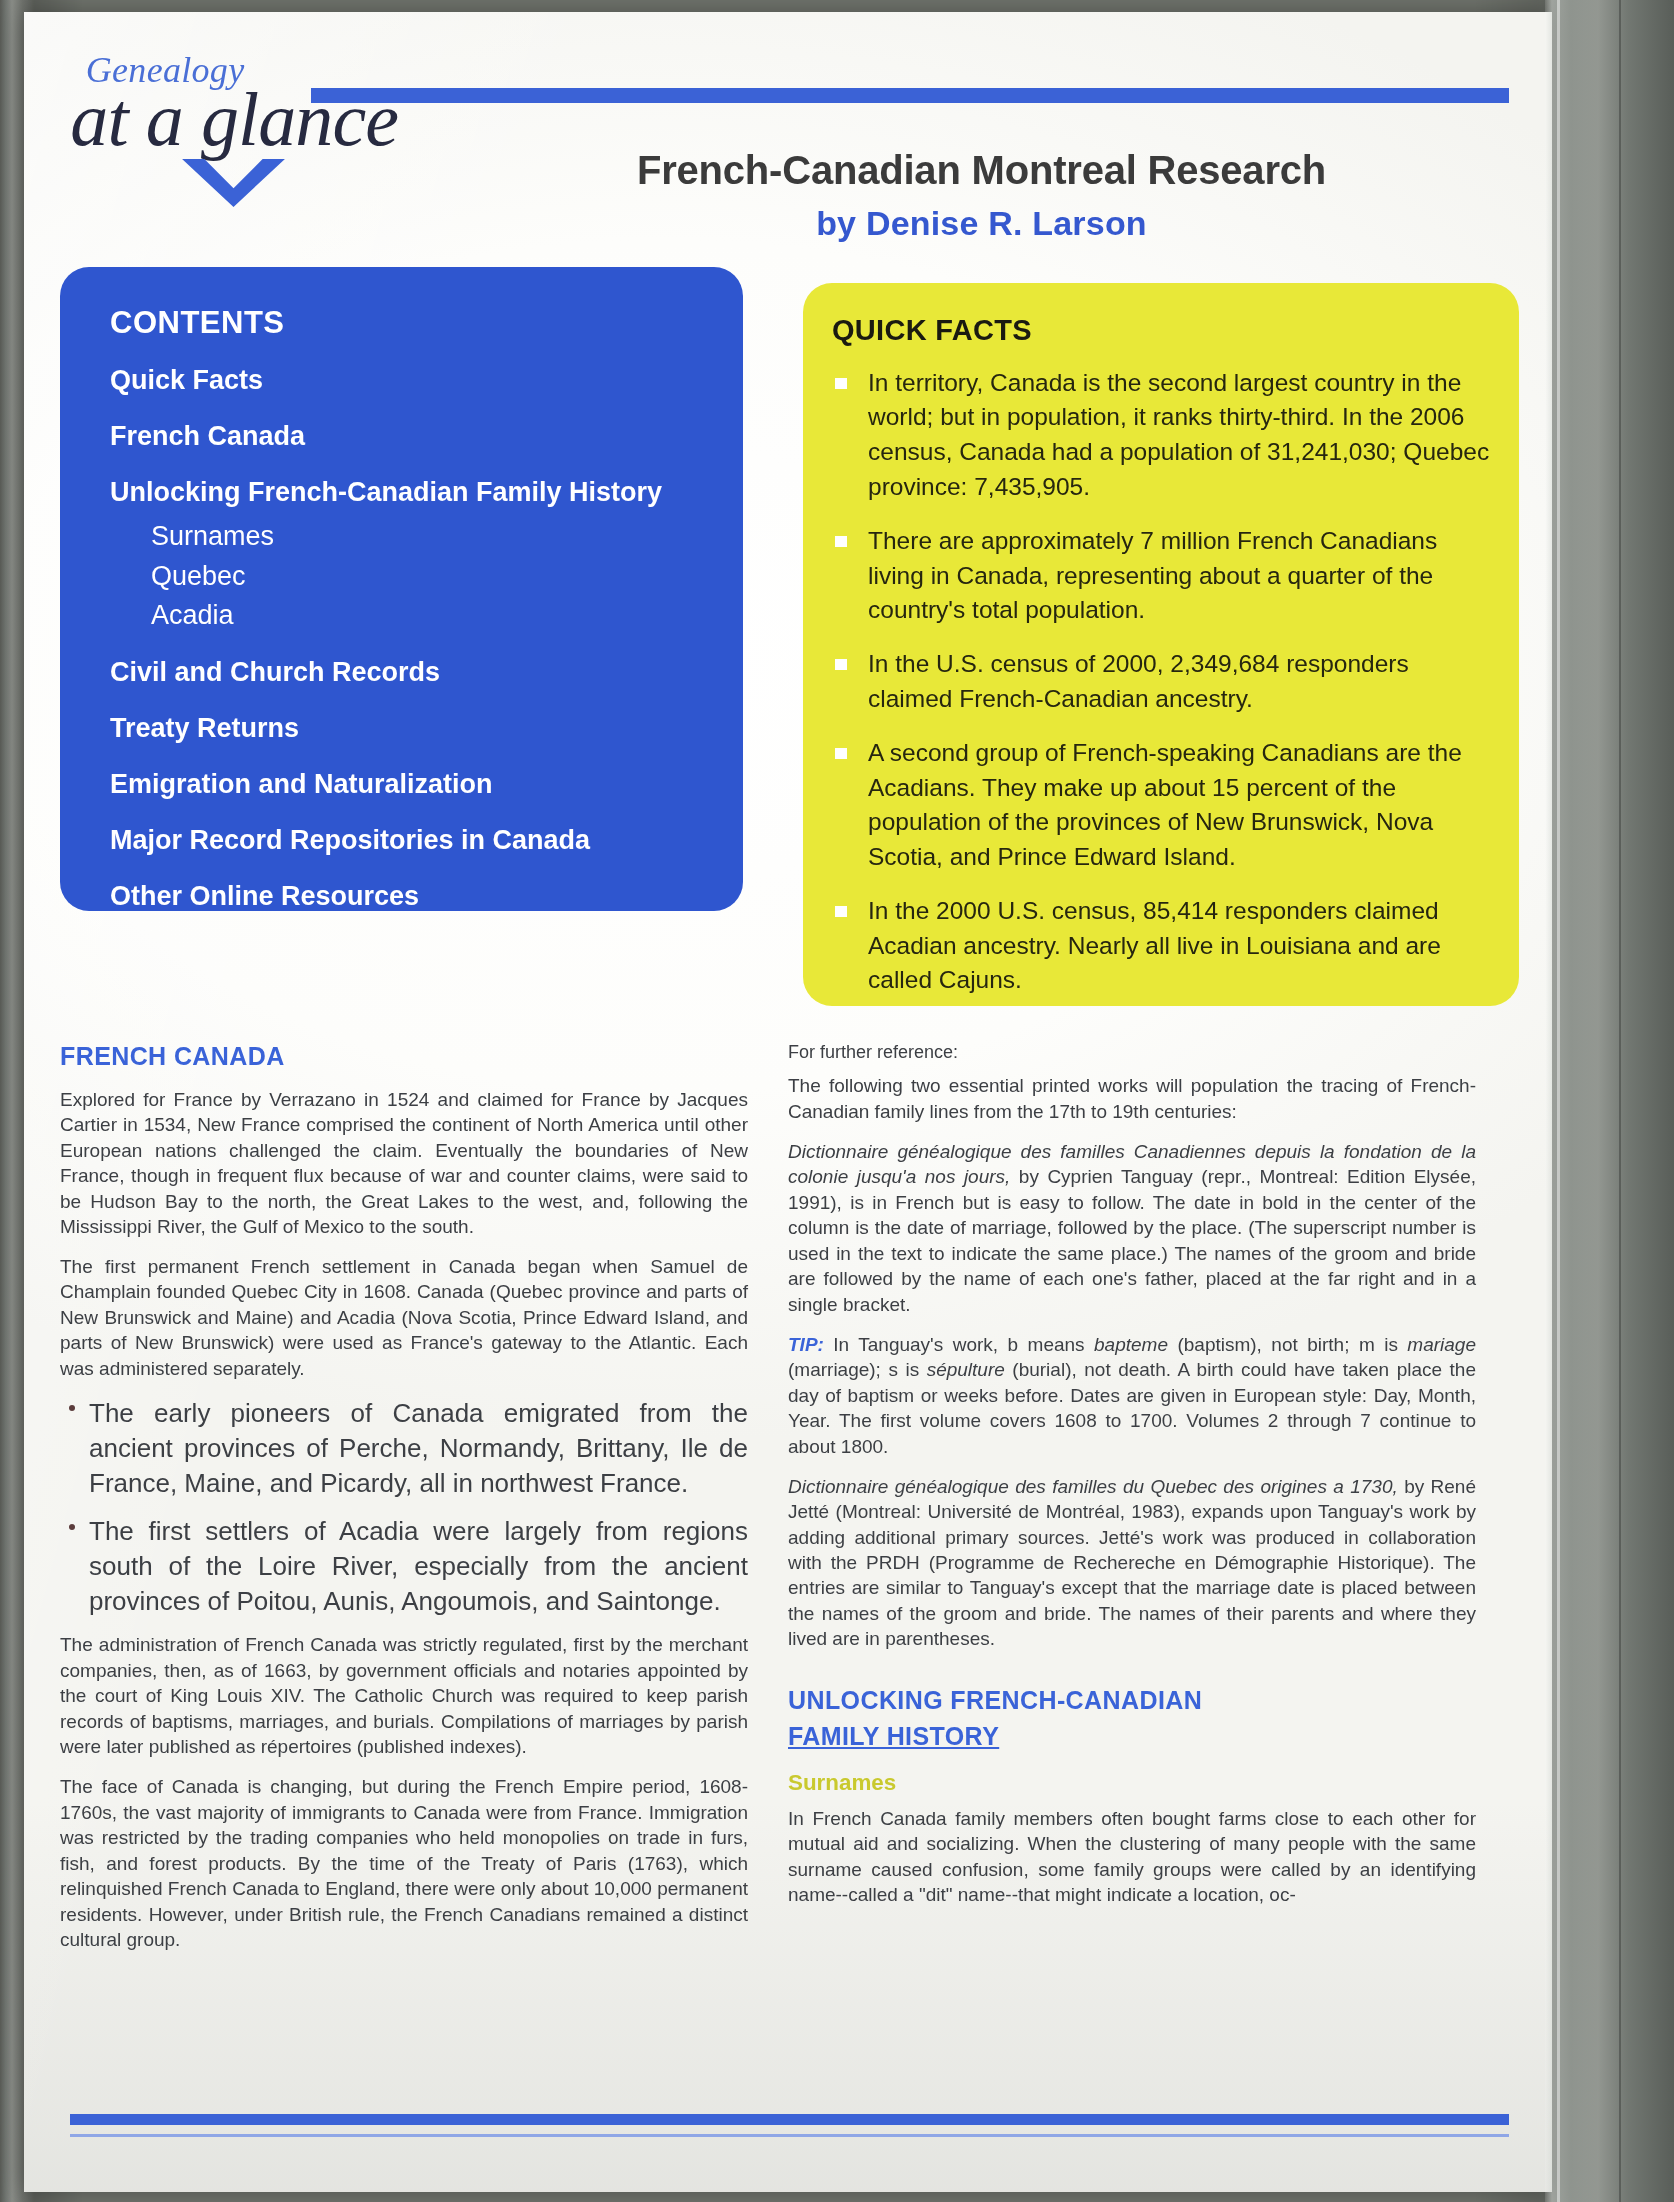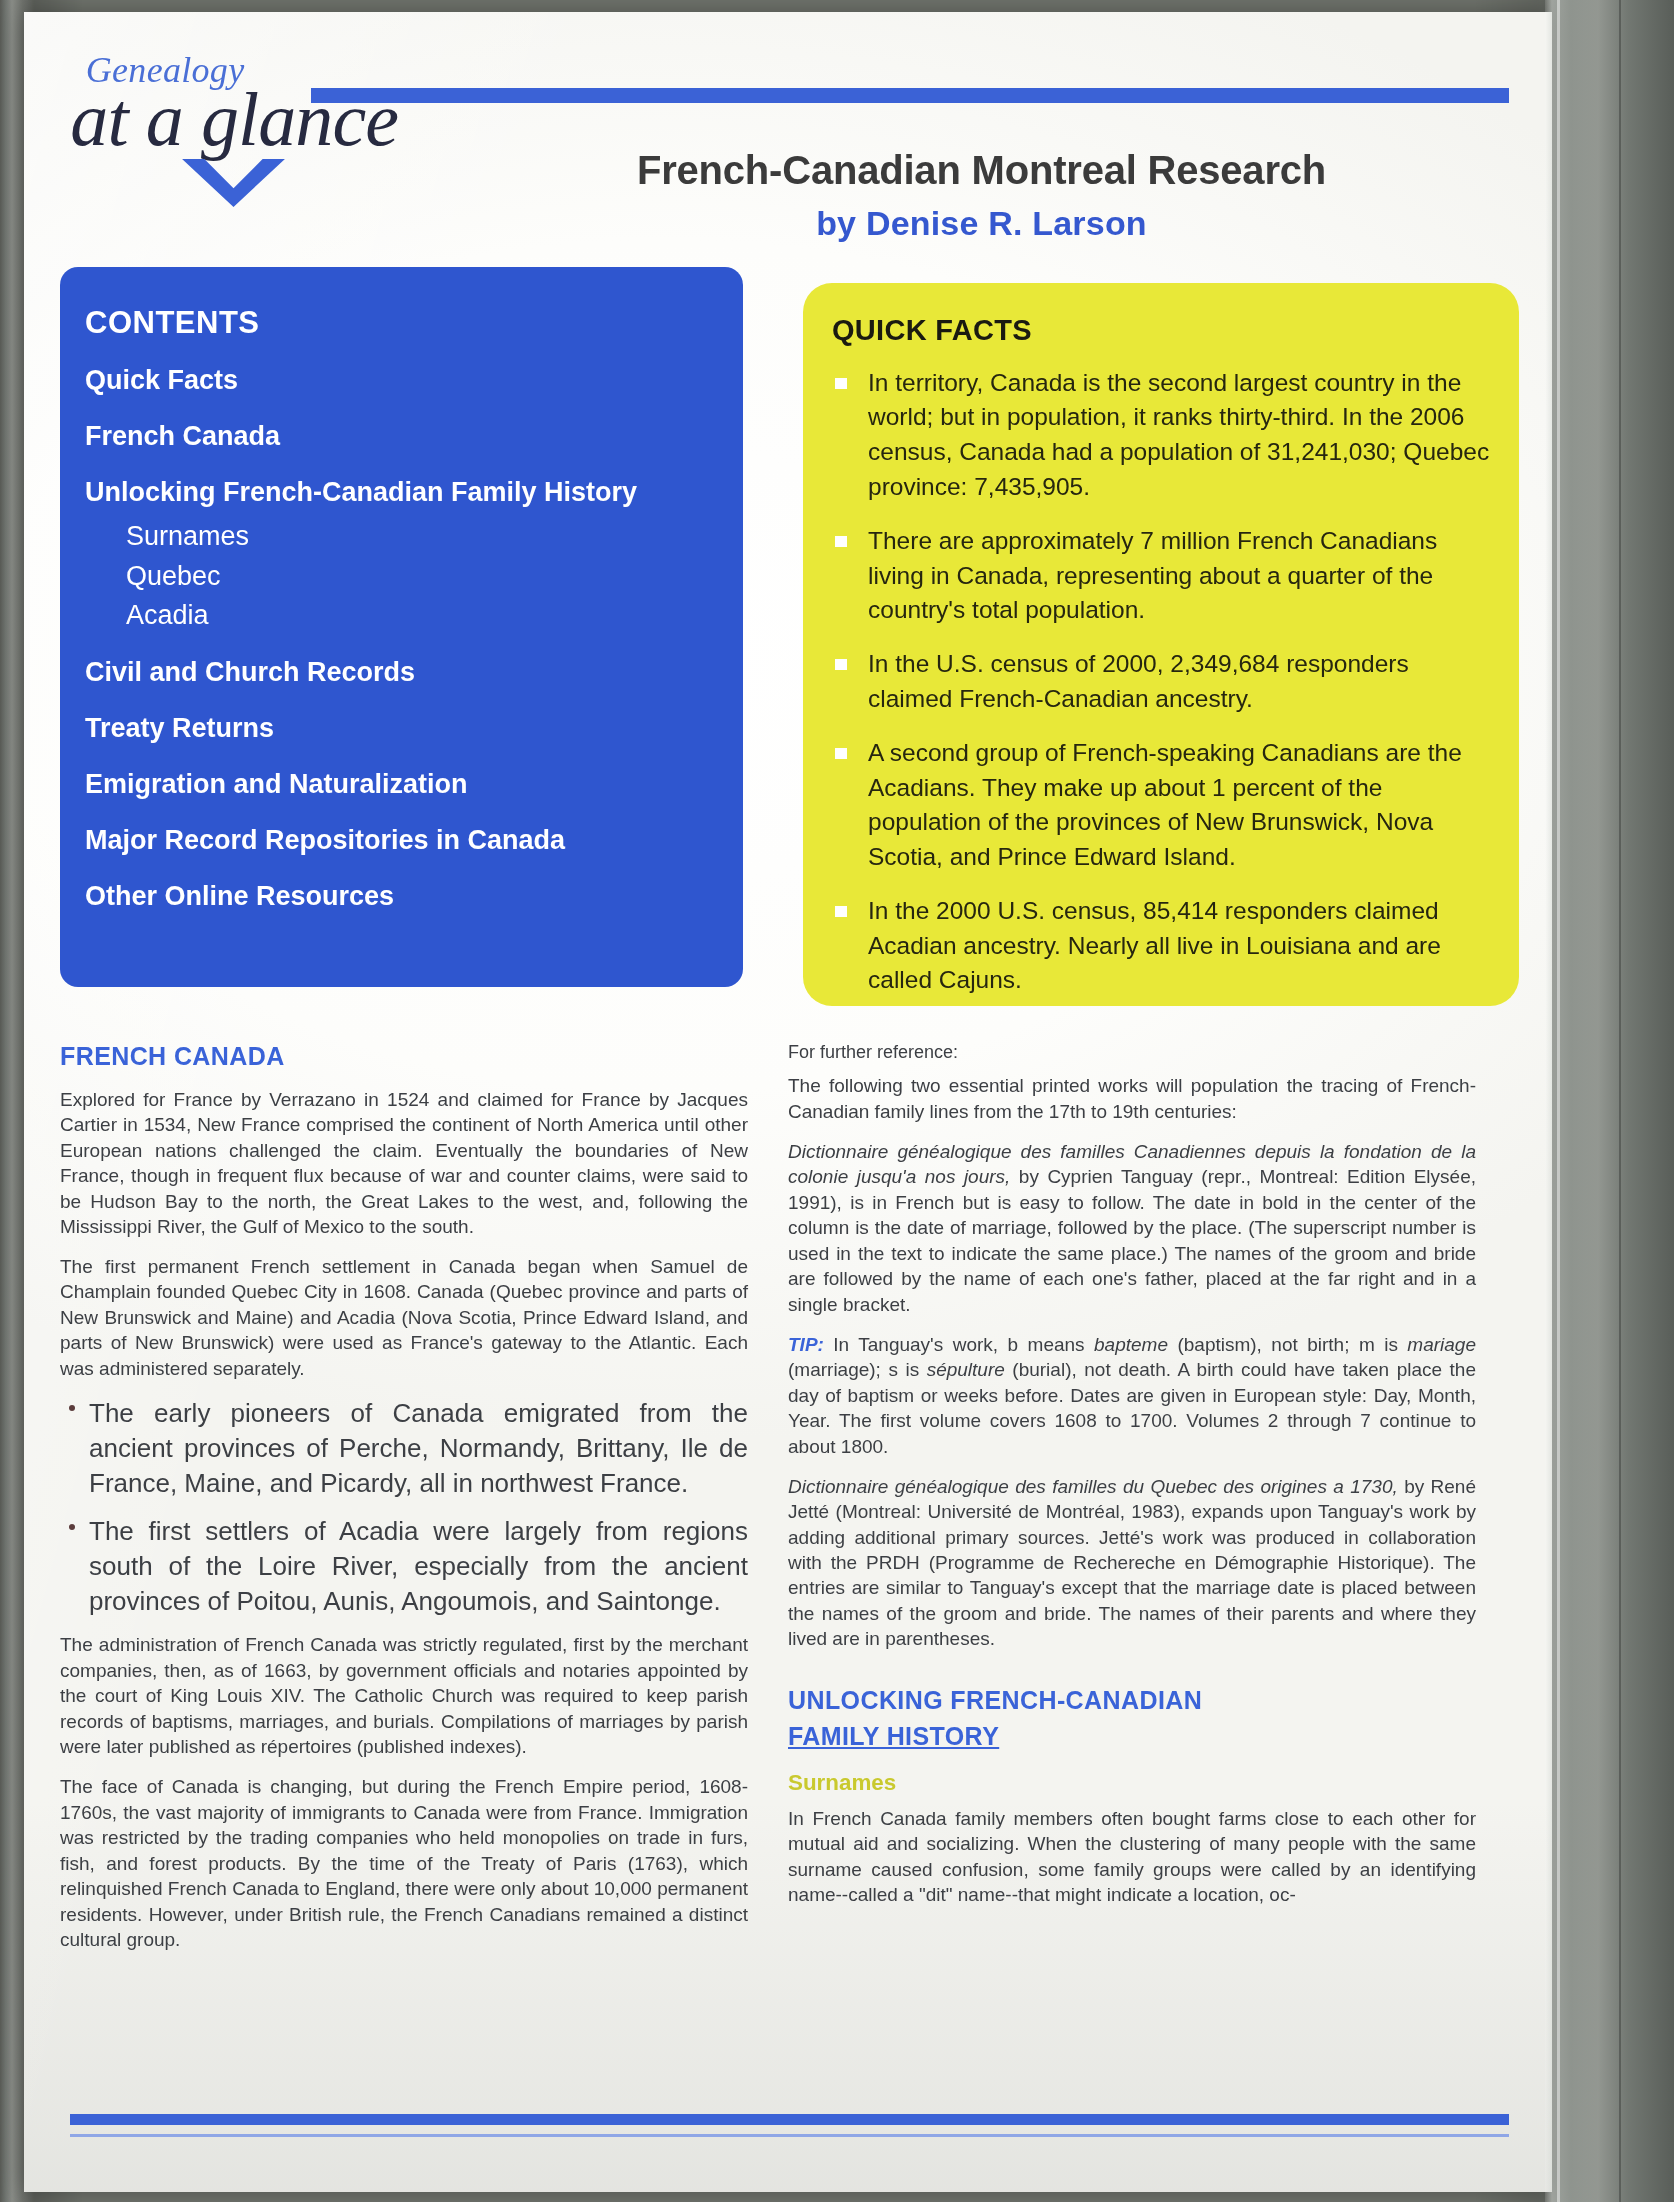--- a/index.html
+++ b/index.html
@@ -166,25 +166,25 @@
   .panels {
     position: relative;
     margin-top: 5.2px;
     height: 749px;
   }
   .panel-contents {
     position: absolute;
     left: 0;
     top: 0;
     width: 683px;
-    height: 720px;
+    height: 644px;
     background: #2f56cf;
-    border-radius: 18px;
+    border-radius: 29px;
     box-sizing: border-box;
-    padding: 38px 34px 26px 25px;
+    padding: 38px 34px 26px 50px;
     color: #ffffff;
   }
   .contents-title {
     font-size: 31px;
     font-weight: bold;
     letter-spacing: 0.5px;
     margin-bottom: 12px;
   }
   .contents-list { list-style: none; margin: 0; padding: 0; }
   .contents-list li {
@@ -379,21 +379,21 @@
           <li>
             <span class="sq"></span>
             <span>There are approximately 7 million French Canadians living in Canada, representing about a quarter of the country's total population.</span>
           </li>
           <li>
             <span class="sq"></span>
             <span>In the U.S. census of 2000, 2,349,684 responders claimed French-Canadian ancestry.</span>
           </li>
           <li>
             <span class="sq"></span>
-            <span>A second group of French-speaking Canadians are the Acadians. They make up about 1 percent of the population of the provinces of New Brunswick, Nova Scotia, and Prince Edward Island.</span>
+            <span>A second group of French-speaking Canadians are the Acadians. They make up about 15 percent of the population of the provinces of New Brunswick, Nova Scotia, and Prince Edward Island.</span>
           </li>
           <li>
             <span class="sq"></span>
             <span>In the 2000 U.S. census, 85,414 responders claimed Acadian ancestry. Nearly all live in Louisiana and are called Cajuns.</span>
           </li>
         </ul>
       </div>
     </div>
 
     <div class="body-cols">

